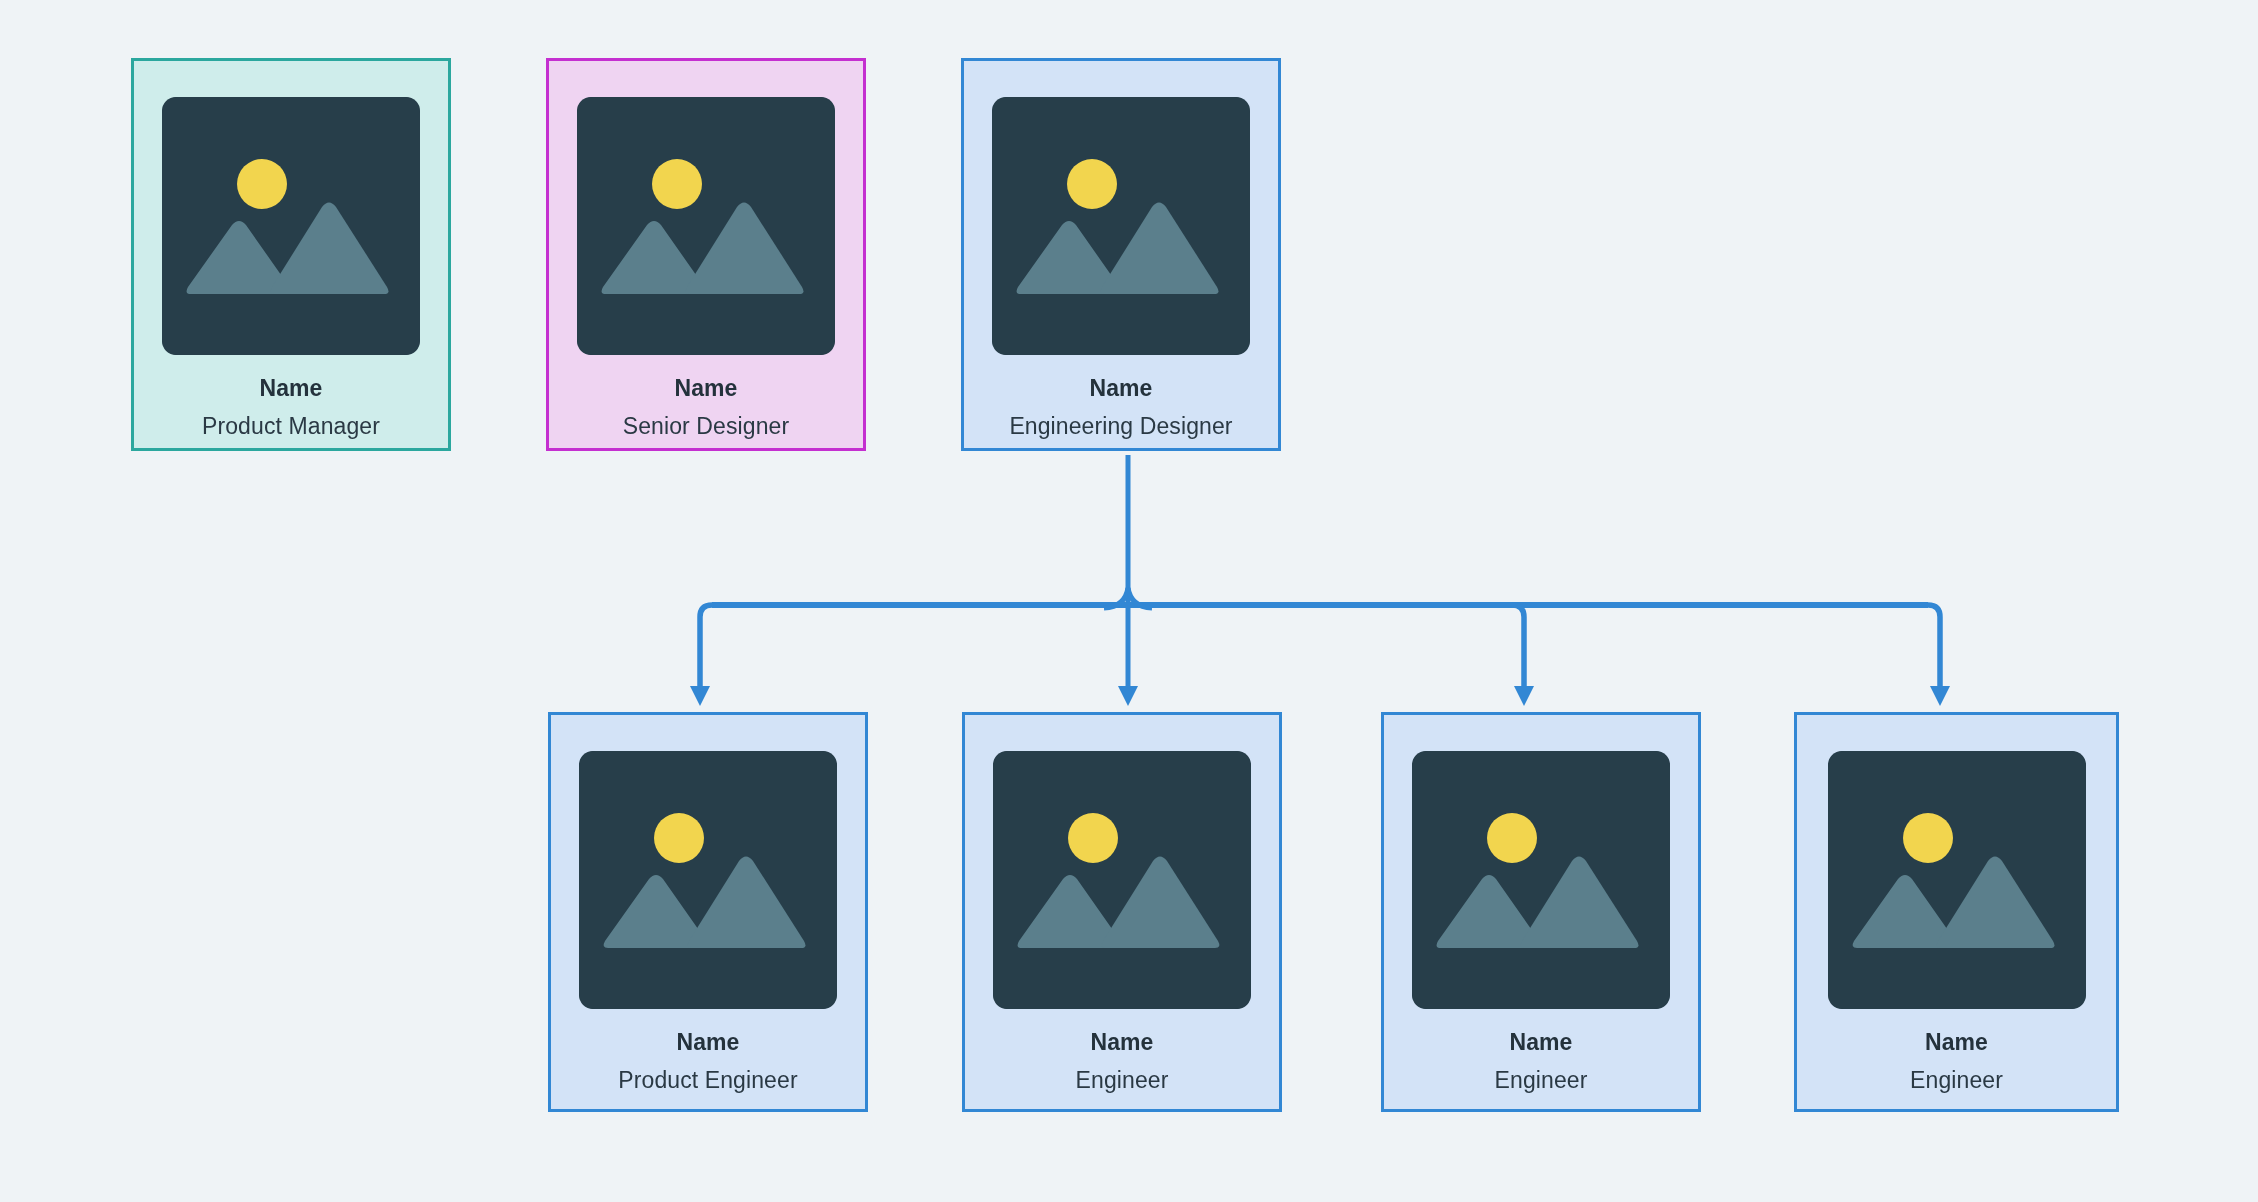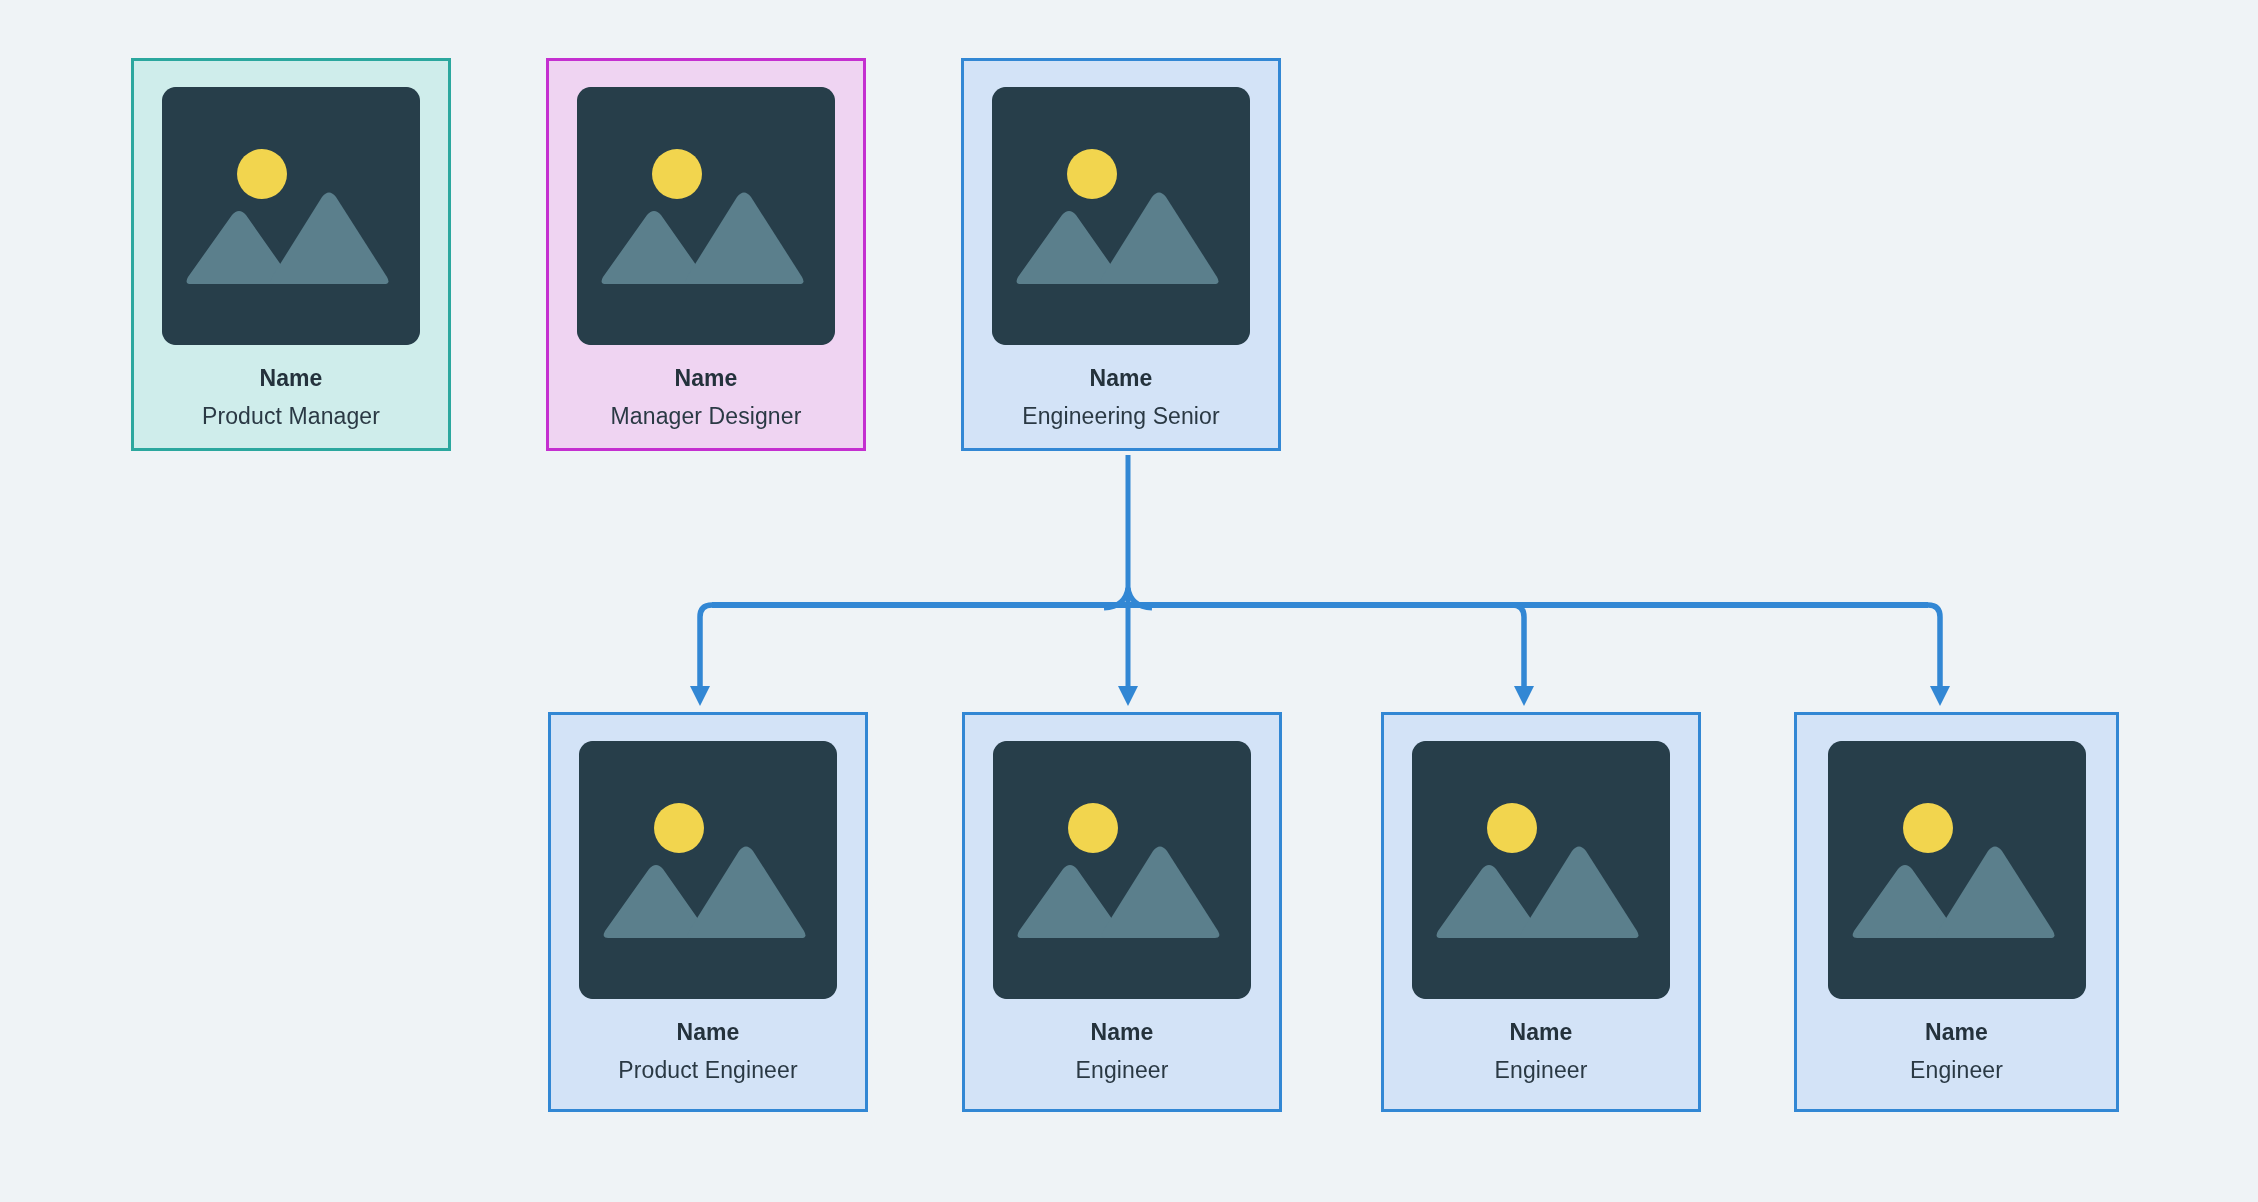--- a/index.html
+++ b/index.html
@@ -36,21 +36,21 @@
     flex-direction: column;
     align-items: center;
   }
 
   .card-inner {
     width: 100%;
     height: 100%;
     display: flex;
     flex-direction: column;
     align-items: center;
-    padding-top: 26px;
+    padding-top: 36px;
   }
 
   
   .thumb {
     background: #273E4A;
     border-radius: 14px;
     display: block;
   }
 
   .label-block {
@@ -122,37 +122,37 @@
               background:#EFD4F2; border:3px solid #C42FD0;">
     <div class="card-inner">
       <svg class="thumb" width="258" height="258" viewBox="0 0 258 258">
         <rect x="0" y="0" width="258" height="258" rx="16" fill="#273E4A"></rect>
         <circle cx="100" cy="87" r="25" fill="#F2D54E"></circle>
         <path fill="#5B7F8C" d="M 29 197 Q 22 197 26 190 L 70 128 Q 77 120 84 128 L 131 195 Q 134 197 129 197 Z"></path>
         <path fill="#5B7F8C" d="M 112 197 Q 106 197 110 190 L 160 110 Q 167 101 174 110 L 225 190 Q 229 197 222 197 Z"></path>
       </svg>
       <div class="label-block">
         <div class="person-name">Name</div>
-        <div class="person-role">Manager Designer</div>
+        <div class="person-role">Senior Designer</div>
       </div>
     </div>
   </div>
 
   <div class="card" style="left:961px; top:58px; width:320px; height:393px;
               background:#D3E3F7; border:3px solid #3287D4;">
     <div class="card-inner">
       <svg class="thumb" width="258" height="258" viewBox="0 0 258 258">
         <rect x="0" y="0" width="258" height="258" rx="16" fill="#273E4A"></rect>
         <circle cx="100" cy="87" r="25" fill="#F2D54E"></circle>
         <path fill="#5B7F8C" d="M 29 197 Q 22 197 26 190 L 70 128 Q 77 120 84 128 L 131 195 Q 134 197 129 197 Z"></path>
         <path fill="#5B7F8C" d="M 112 197 Q 106 197 110 190 L 160 110 Q 167 101 174 110 L 225 190 Q 229 197 222 197 Z"></path>
       </svg>
       <div class="label-block">
         <div class="person-name">Name</div>
-        <div class="person-role">Engineering Senior</div>
+        <div class="person-role">Engineering Designer</div>
       </div>
     </div>
   </div>
 
   <div class="card" style="left:548px; top:712px; width:320px; height:400px;
               background:#D3E3F7; border:3px solid #3287D4;">
     <div class="card-inner">
       <svg class="thumb" width="258" height="258" viewBox="0 0 258 258">
         <rect x="0" y="0" width="258" height="258" rx="16" fill="#273E4A"></rect>
         <circle cx="100" cy="87" r="25" fill="#F2D54E"></circle>

